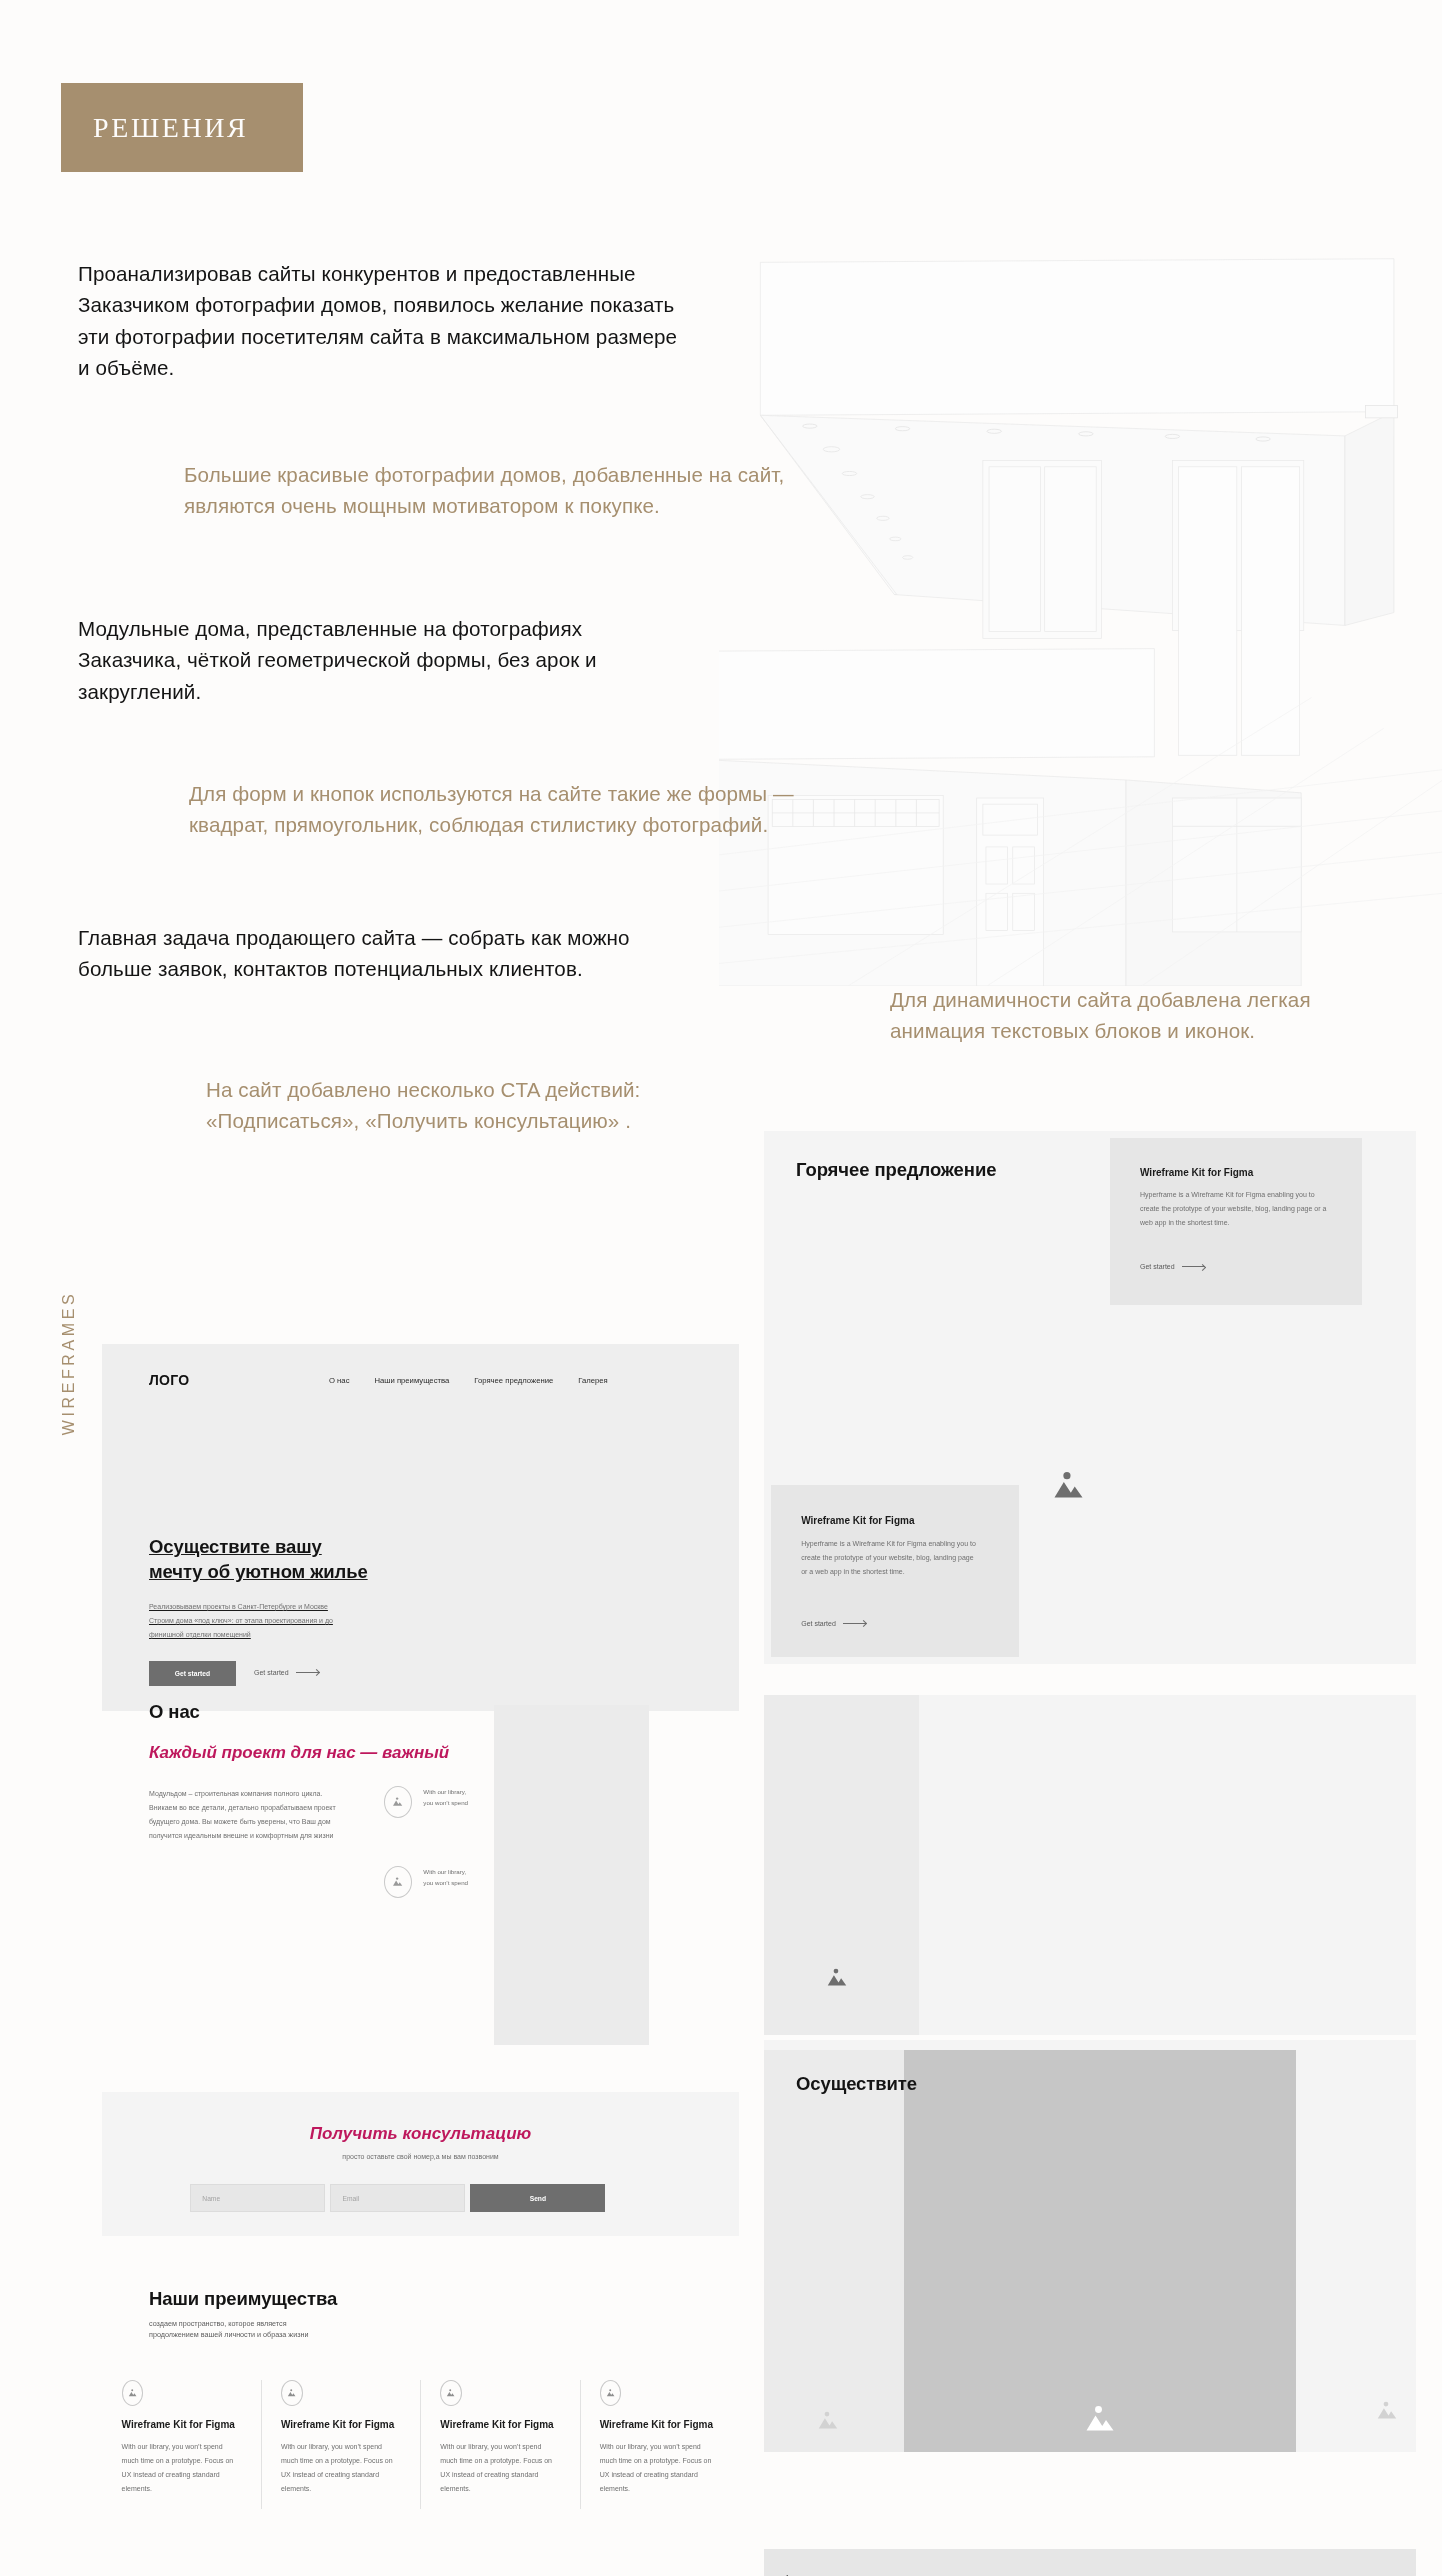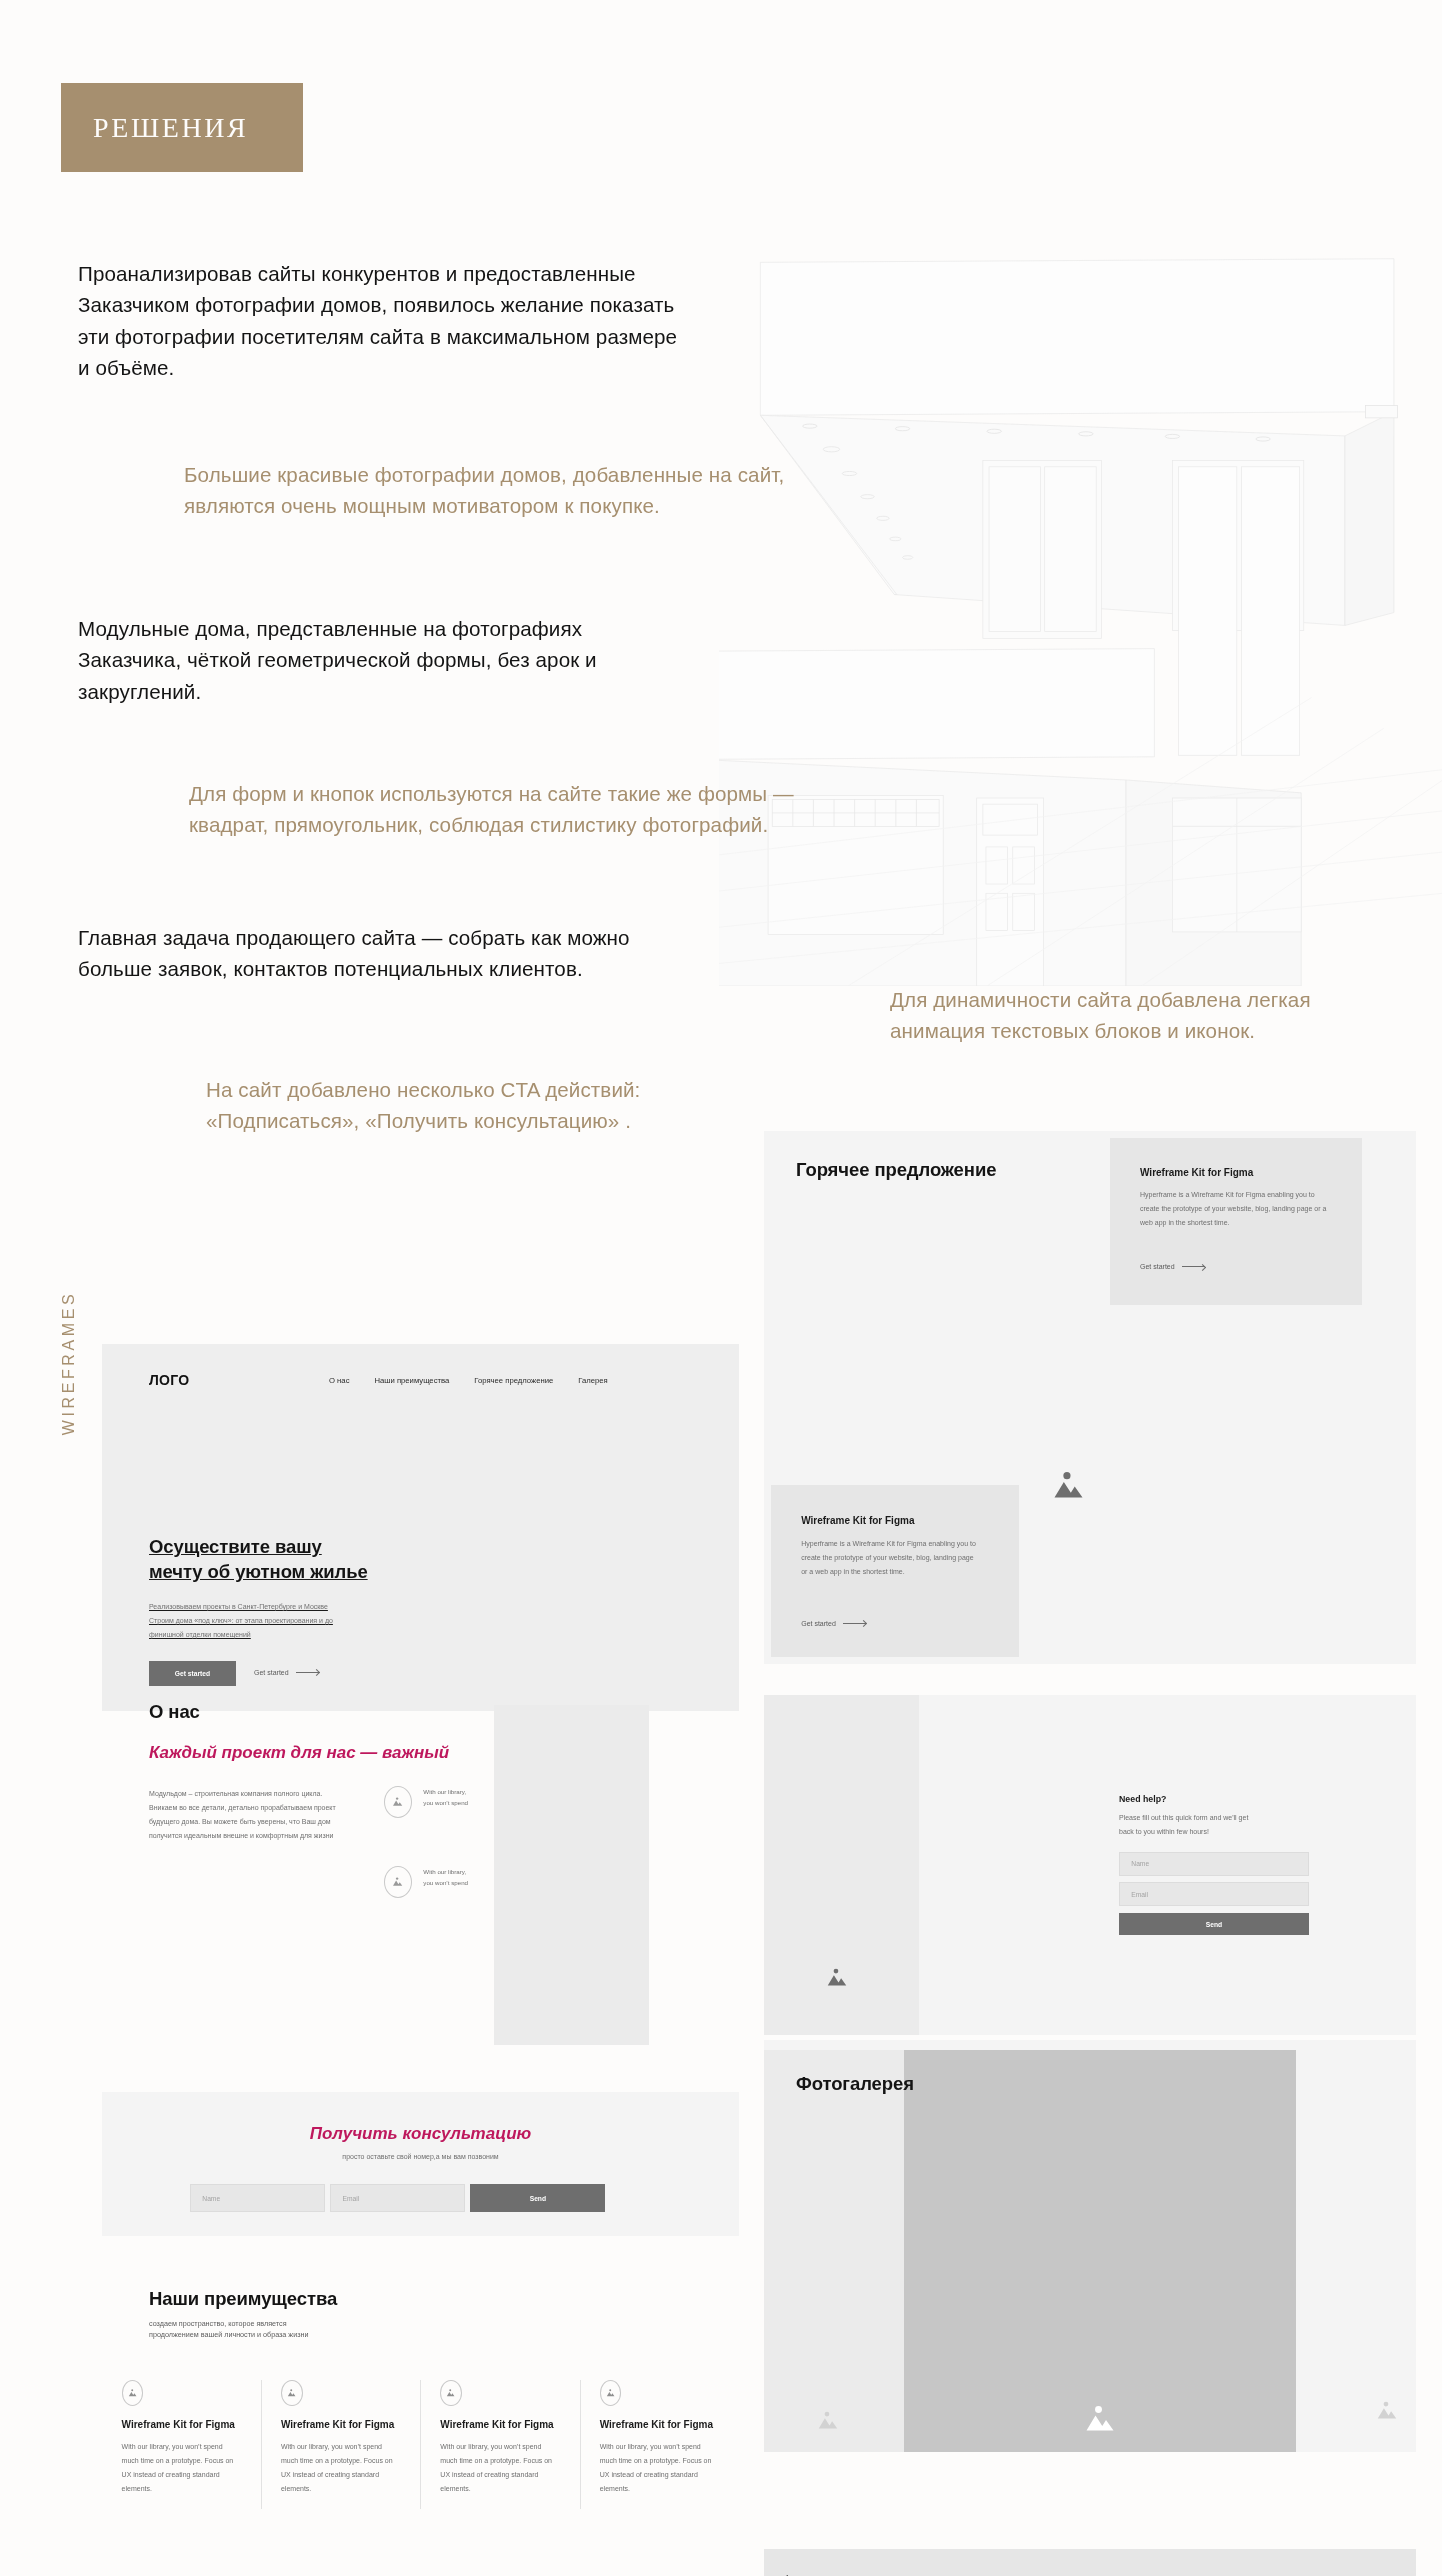--- a/index.html
+++ b/index.html
@@ -349,28 +349,20 @@
 
   <div class="abs wf-img" style="left:0px; top:0px; width:155px; height:340px;">
     <div class="abs" style="left:61px; top:273px;">
       <svg width="24" height="18.5" viewBox="0 0 22 18">
         <circle cx="10" cy="3" r="2.3" fill="#6e6e6e"></circle>
         <path d="M2 17 L8 7 L12.5 14 L15 10 L20 17 Z" fill="#6e6e6e"></path>
       </svg>
     </div>
   </div>
 
-  <div class="abs" style="left:355px; top:99px; width:206px;">
-    <div class="wf-h3" style="font-size:8.8px; margin-bottom:7.2px;">Need help?</div>
-    <div class="wf-body" style="line-height:1.95;">Please fill out this quick form and we'll get</div>
-    <div class="wf-body" style="line-height:1.95; margin-bottom:13.4px;">back to you within few hours!</div>
-    <div class="wf-input" style="width:190px; height:24px; margin-bottom:6.2px;">Name</div>
-    <div class="wf-input" style="width:190px; height:24px; margin-bottom:7.2px;">Email</div>
-    <div class="wf-btn" style="width:190px; height:21.6px;">Send</div>
-  </div>
 </div>
 
 <div class="abs wf-panel-lt" style="left:764px; top:2040px; width:652px; height:412px;">
 
   <div class="abs wf-img" style="left:0px; top:10.3px; width:140px; height:402px;">
     <div class="abs" style="left:52px; top:361px;">
       <svg width="24" height="18.5" viewBox="0 0 22 18">
         <circle cx="10" cy="3" r="2.3" fill="#d2d2d2"></circle>
         <path d="M2 17 L8 7 L12.5 14 L15 10 L20 17 Z" fill="#d2d2d2"></path>
       </svg>
@@ -386,21 +378,21 @@
     </div>
   </div>
 
   <div class="abs" style="left:611px; top:361px;">
     <svg width="24" height="18.5" viewBox="0 0 22 18">
       <circle cx="10" cy="3" r="2.3" fill="#d2d2d2"></circle>
       <path d="M2 17 L8 7 L12.5 14 L15 10 L20 17 Z" fill="#d2d2d2"></path>
     </svg>
   </div>
 
-  <div class="abs wf-h1" style="left:32px; top:32px; color:#141414;">Фотогалерея</div>
+  <div class="abs wf-h1" style="left:32px; top:32px; color:#141414;">Осуществите</div>
 </div>
 
 <div class="abs wf-card" style="left:764px; top:2549px; width:652px; height:88px;">
 
   <div class="abs" style="left:14.4px; top:25px; display:flex; align-items:center; gap:8.2px;">
     <svg width="18.5" height="24" viewBox="0 0 36 46">
       <path d="M18 2 L33 23 L18 44 L3 23 Z" fill="none" stroke="#3a3a3a" stroke-width="1.6"></path>
       <circle cx="18" cy="23" r="8.5" fill="none" stroke="#3a3a3a" stroke-width="1.6"></circle>
       <text x="18" y="27.5" font-size="11" text-anchor="middle" fill="#3a3a3a" font-family="Liberation Sans, sans-serif">C</text>
     </svg>

